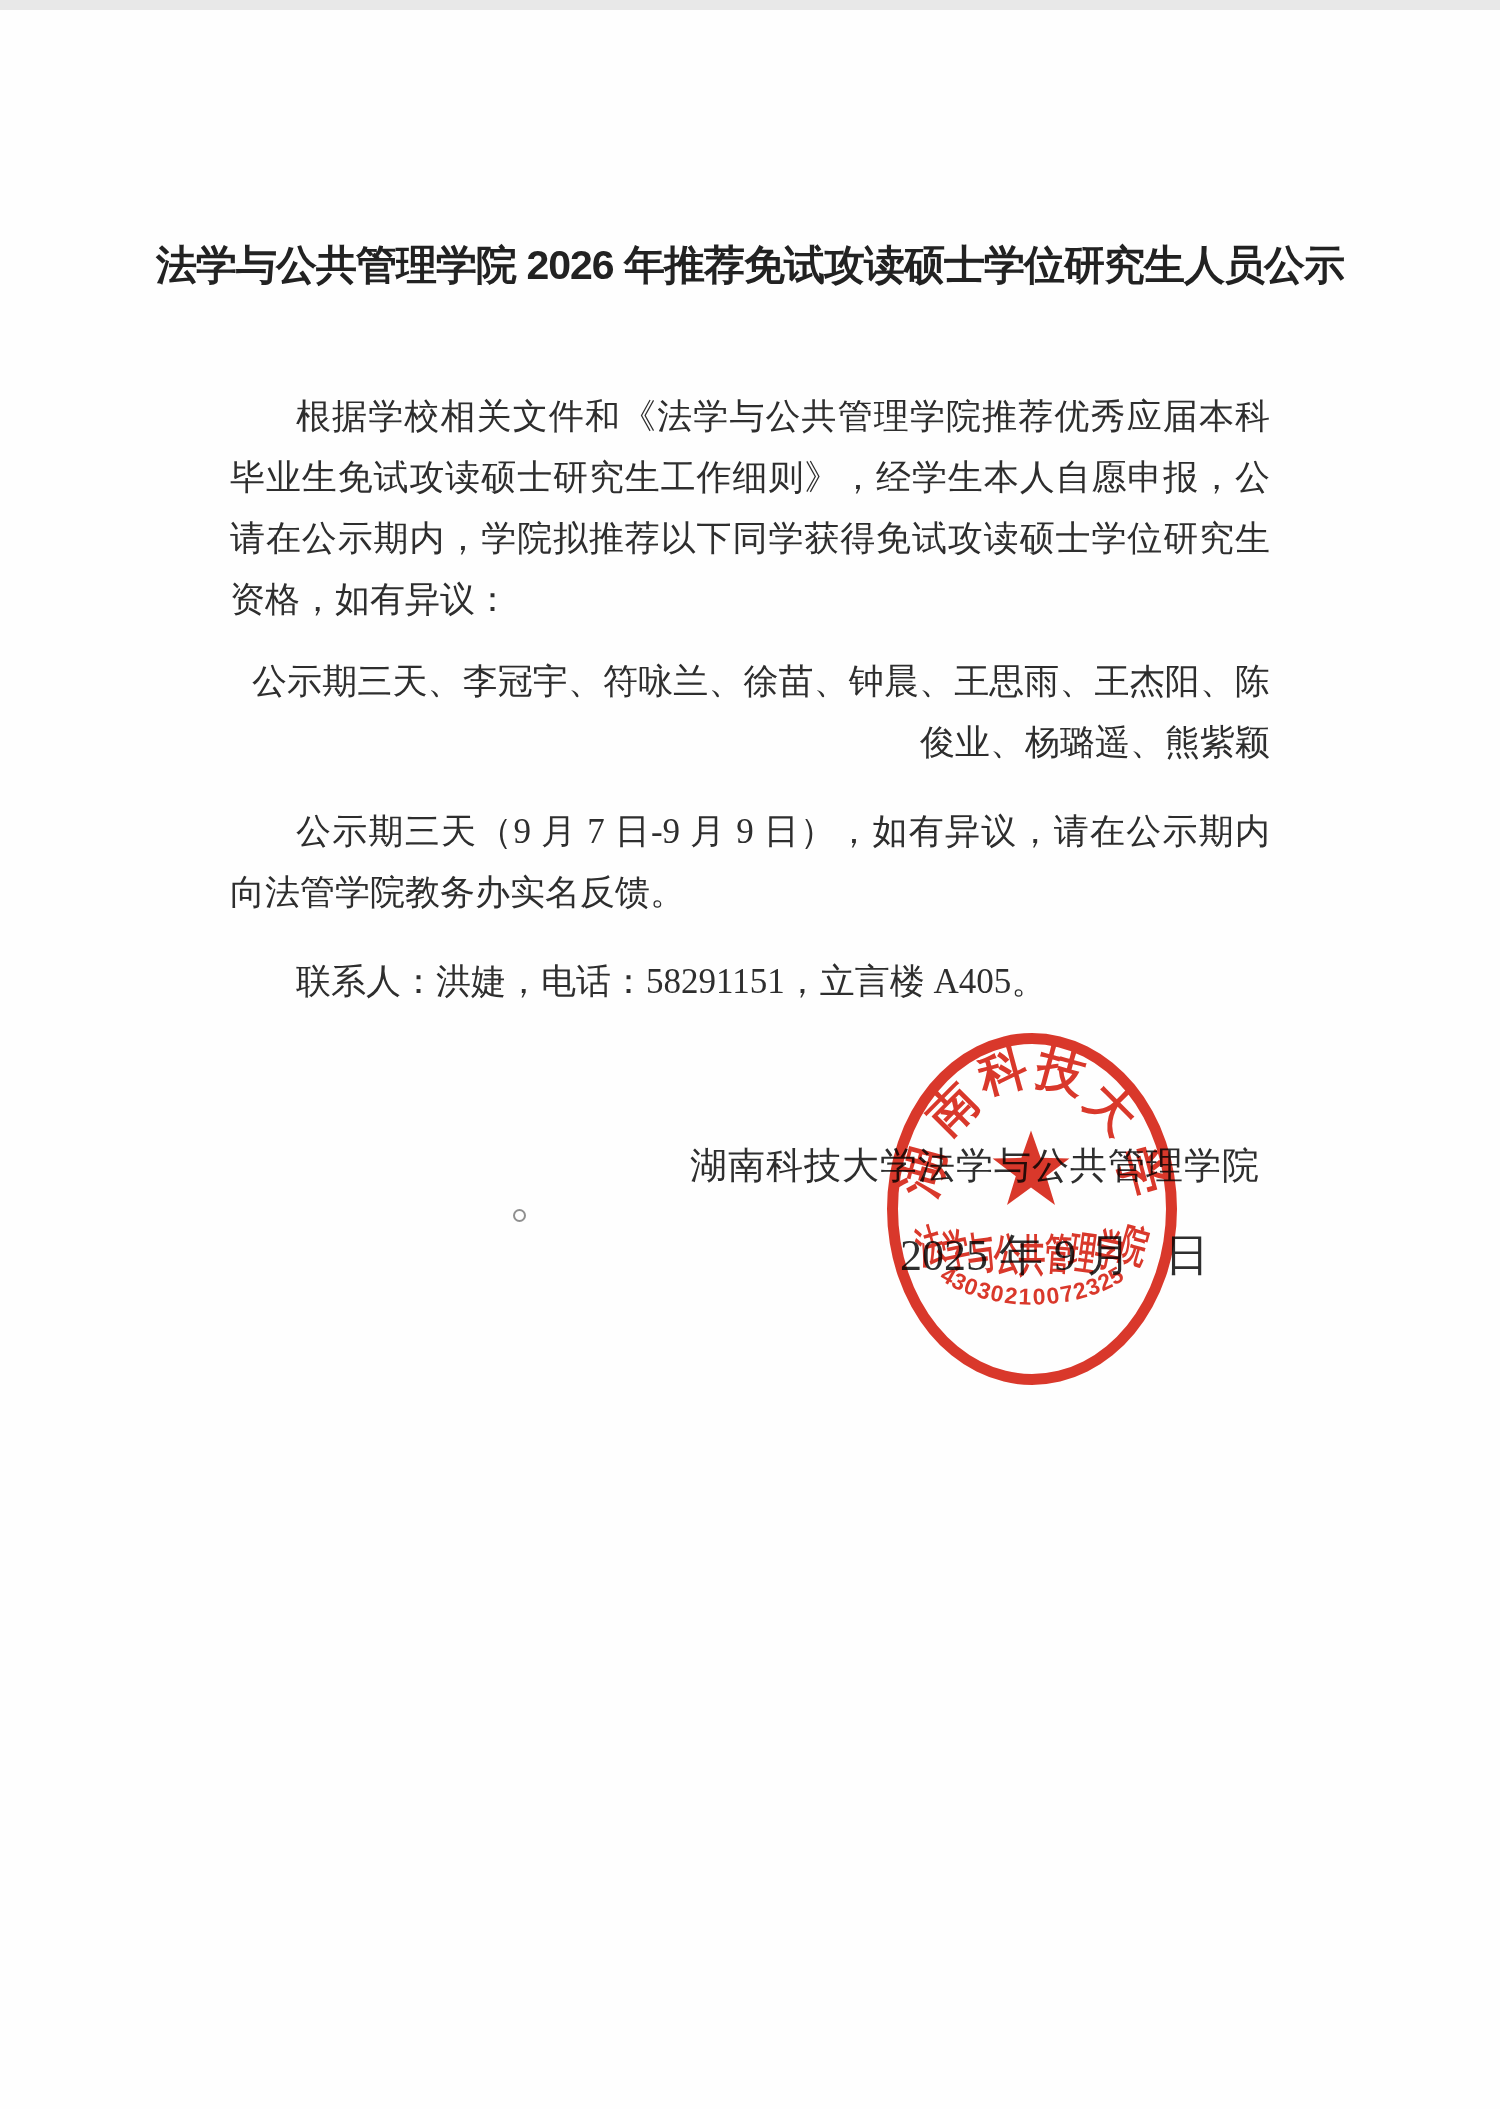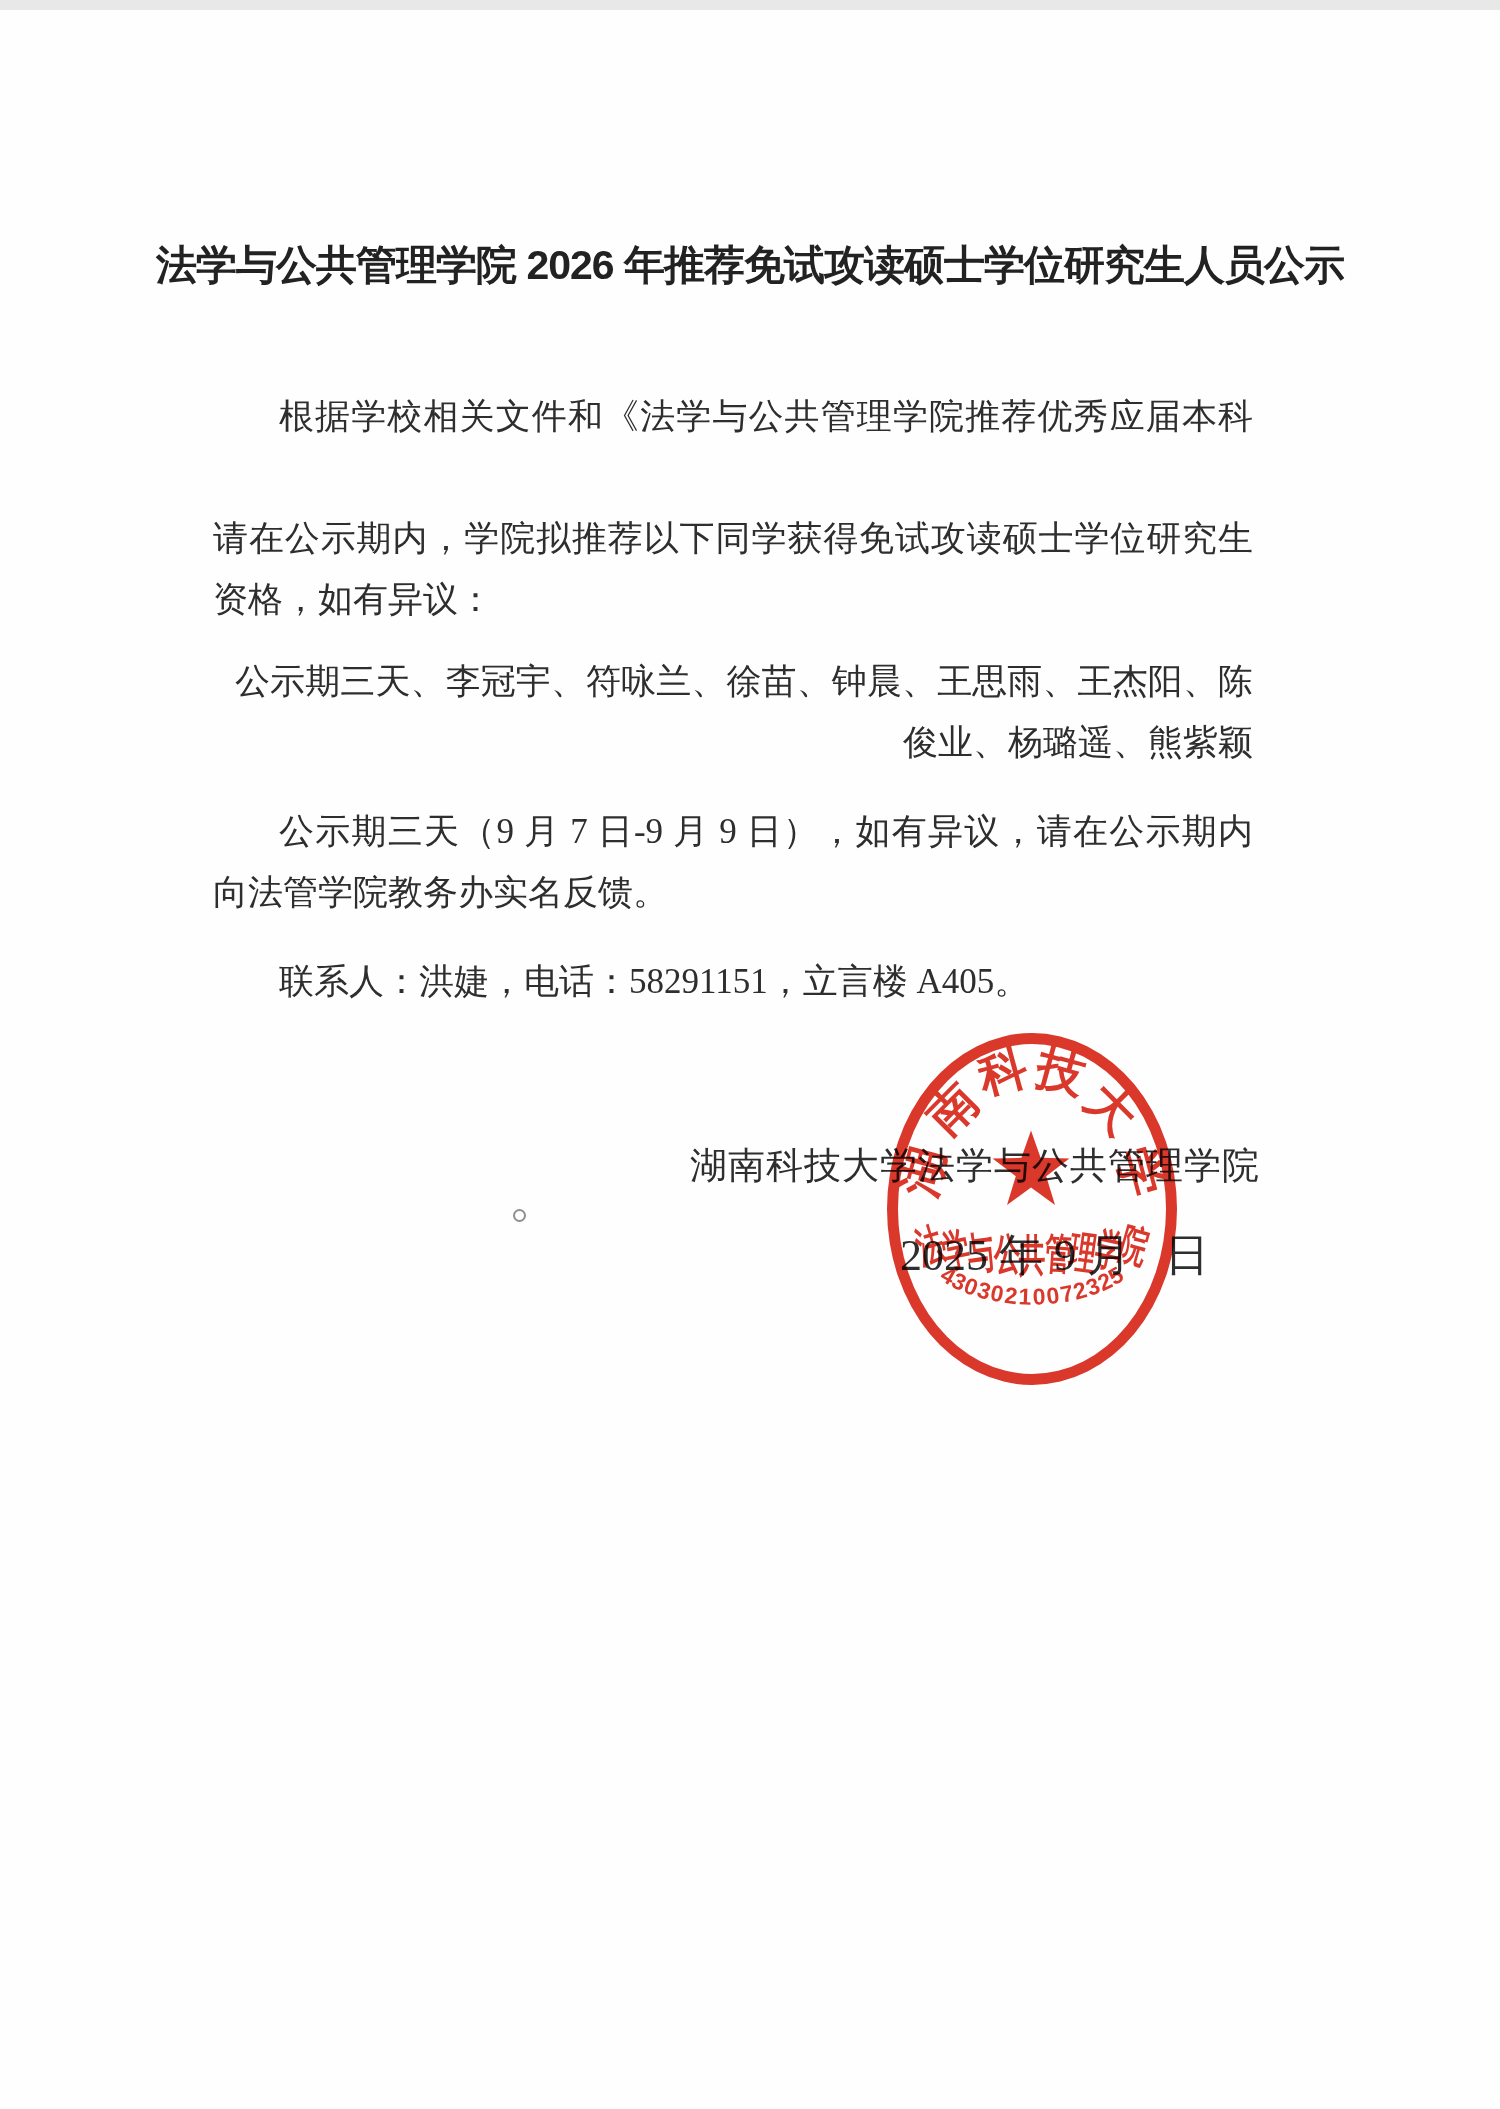--- a/index.html
+++ b/index.html
@@ -18,21 +18,21 @@
     text-align:center;
     font-family:"Liberation Sans","DejaVu Sans",sans-serif;
     font-weight:bold;
     font-size:41px;
     letter-spacing:-1px;
     color:#222;
     white-space:nowrap;
   }
   .line{
     position:absolute;
-    left:213px;width:1040px;
+    left:230px;width:1040px;
     font-size:35px;
     line-height:1.15;
     white-space:nowrap;
     color:#2e2e2e;
   }
   .full{ text-align:justify; text-align-last:justify; }
   .ind{ padding-left:66px; width:974px; }
   .ind-sm{ padding-left:22px; width:1018px;text-align:right; }
   .sig-line{
     position:absolute;
@@ -103,20 +103,21 @@
   }
 </style>
 </head>
 <body>
 
 <div class="page">
 
   <div class="doc-title">法学与公共管理学院 2026 年推荐免试攻读硕士学位研究生人员公示</div>
 
   <div class="line ind full" style="top:387px">根据学校相关文件和《法学与公共管理学院推荐优秀应届本科</div>
+  <div class="line full" style="top:448px">毕业生免试攻读硕士研究生工作细则》，经学生本人自愿申报，公</div>
   <div class="line full" style="top:509px">请在公示期内，学院拟推荐以下同学获得免试攻读硕士学位研究生</div>
   <div class="line" style="top:570px">资格，如有异议：</div>
 
   <div class="line ind-sm full" style="top:652px">公示期三天、李冠宇、符咏兰、徐苗、钟晨、王思雨、王杰阳、陈</div>
   <div class="line ind-sm" style="top:713px">俊业、杨璐遥、熊紫颖</div>
 
   <div class="line ind full" style="top:802px">公示期三天（9 月 7 日-9 月 9 日），如有异议，请在公示期内</div>
   <div class="line" style="top:863px">向法管学院教务办实名反馈。</div>
 
   <div class="line ind" style="top:952px">联系人：洪婕，电话：58291151，立言楼 A405。</div>

